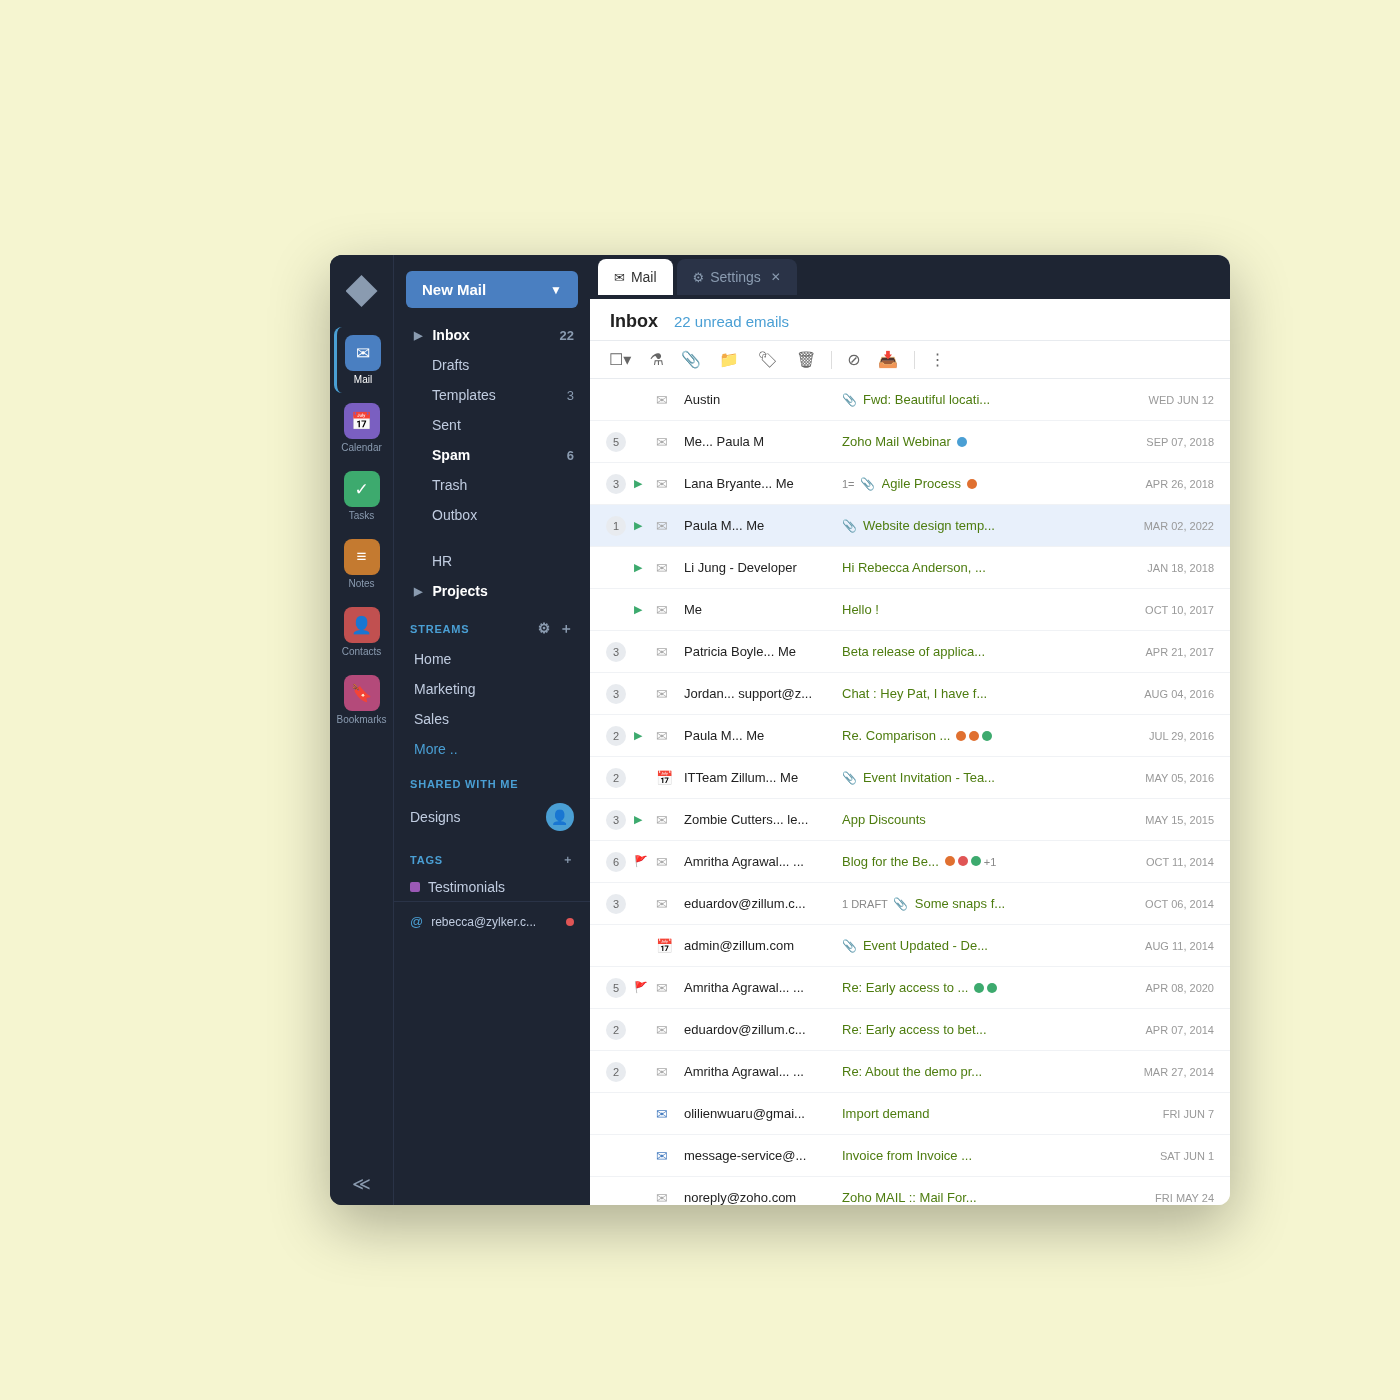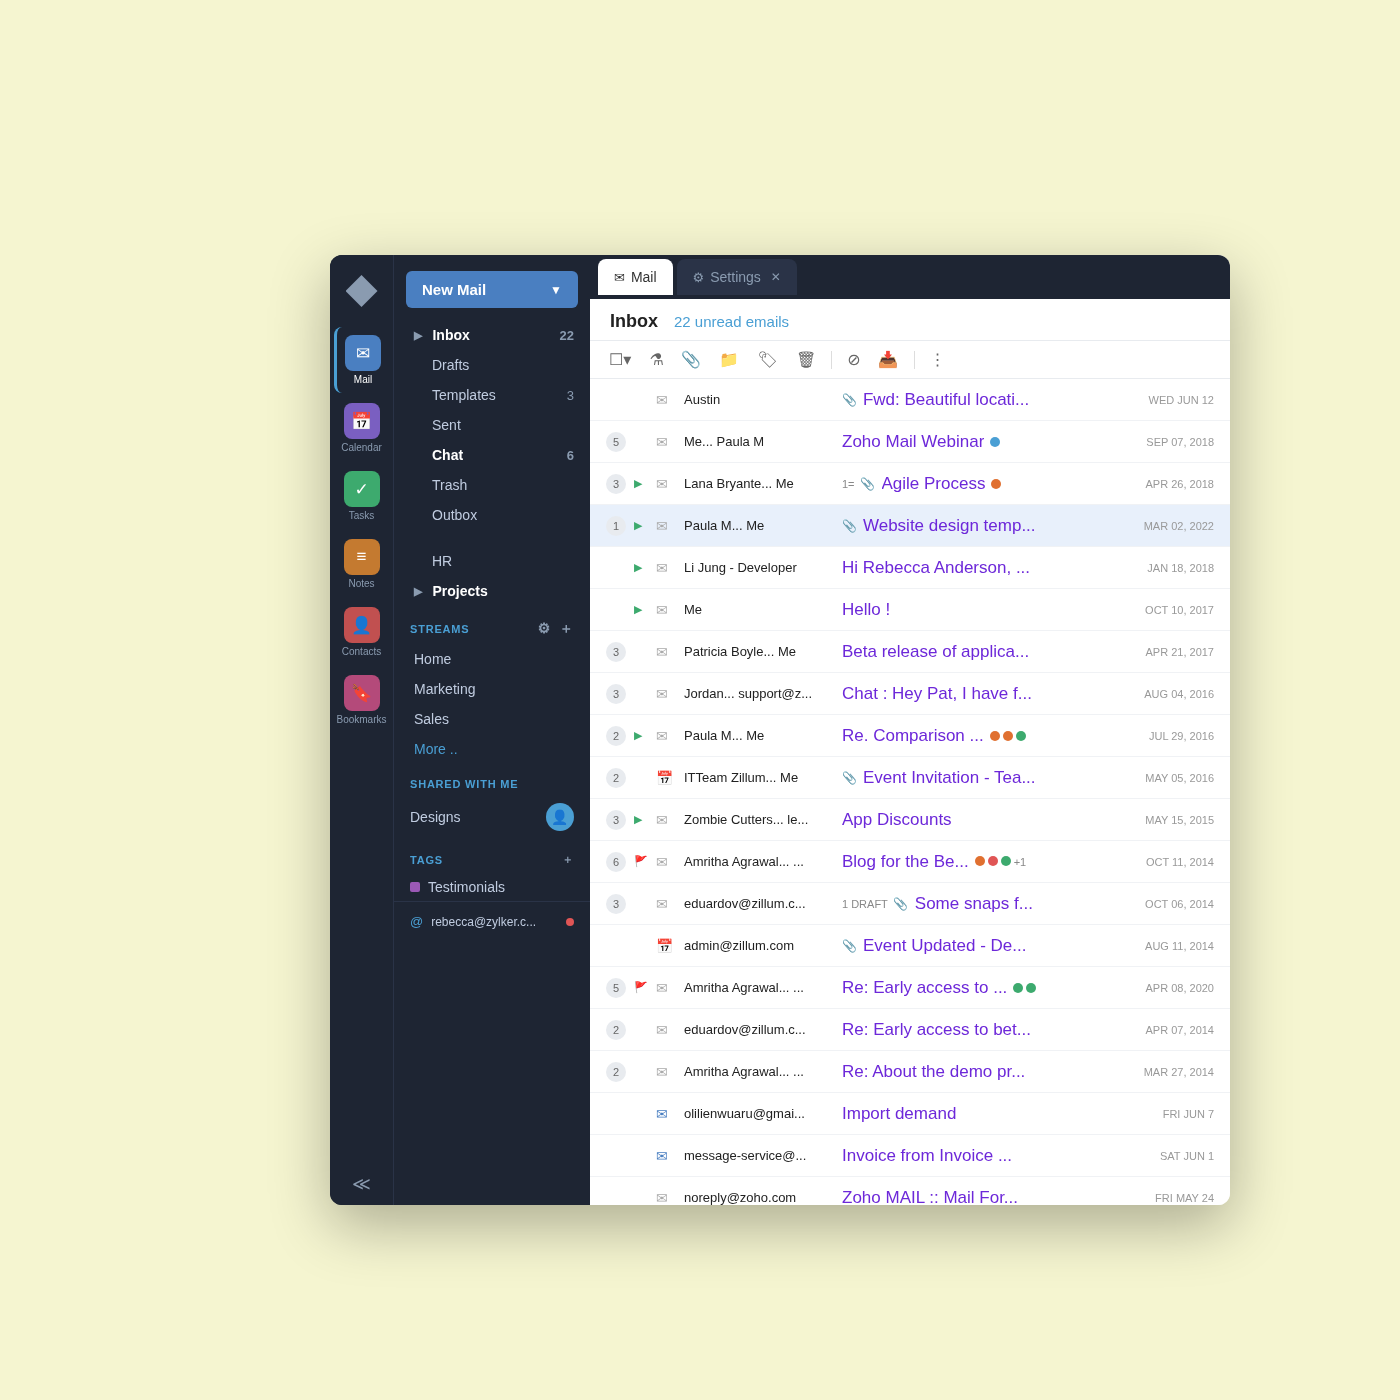--- a/index.html
+++ b/index.html
@@ -345,22 +345,22 @@
       align-items: center;
       gap: 6px;
       overflow: hidden;
     }
 
     .subject-meta { font-size: 11px; color: #888; flex-shrink: 0; }
 
     .subject-icon { font-size: 12px; color: #999; flex-shrink: 0; }
 
     .subject-text {
-      font-size: 17px;
-      color: #6d28d9;
+      font-size: 13px;
+      color: #4d7c0f;
       overflow: hidden;
       text-overflow: ellipsis;
       white-space: nowrap;
     }
 
     .color-dots { display: flex; gap: 3px; flex-shrink: 0; }
     .color-dot { width: 10px; height: 10px; border-radius: 50%; }
     .plus-more { font-size: 11px; color: #888; }
 
     .date-col {
@@ -453,21 +453,21 @@
       <div class="nav-item">
         <span style="padding-left:18px;">Templates</span>
         <span class="badge">3</span>
       </div>
 
       <div class="nav-item">
         <span style="padding-left:18px;">Sent</span>
       </div>
 
       <div class="nav-item bold">
-        <span style="padding-left:18px;">Chat</span>
+        <span style="padding-left:18px;">Spam</span>
         <span class="badge">6</span>
       </div>
 
       <div class="nav-item">
         <span style="padding-left:18px;">Trash</span>
       </div>
 
       <div class="nav-item">
         <span style="padding-left:18px;">Outbox</span>
       </div>

